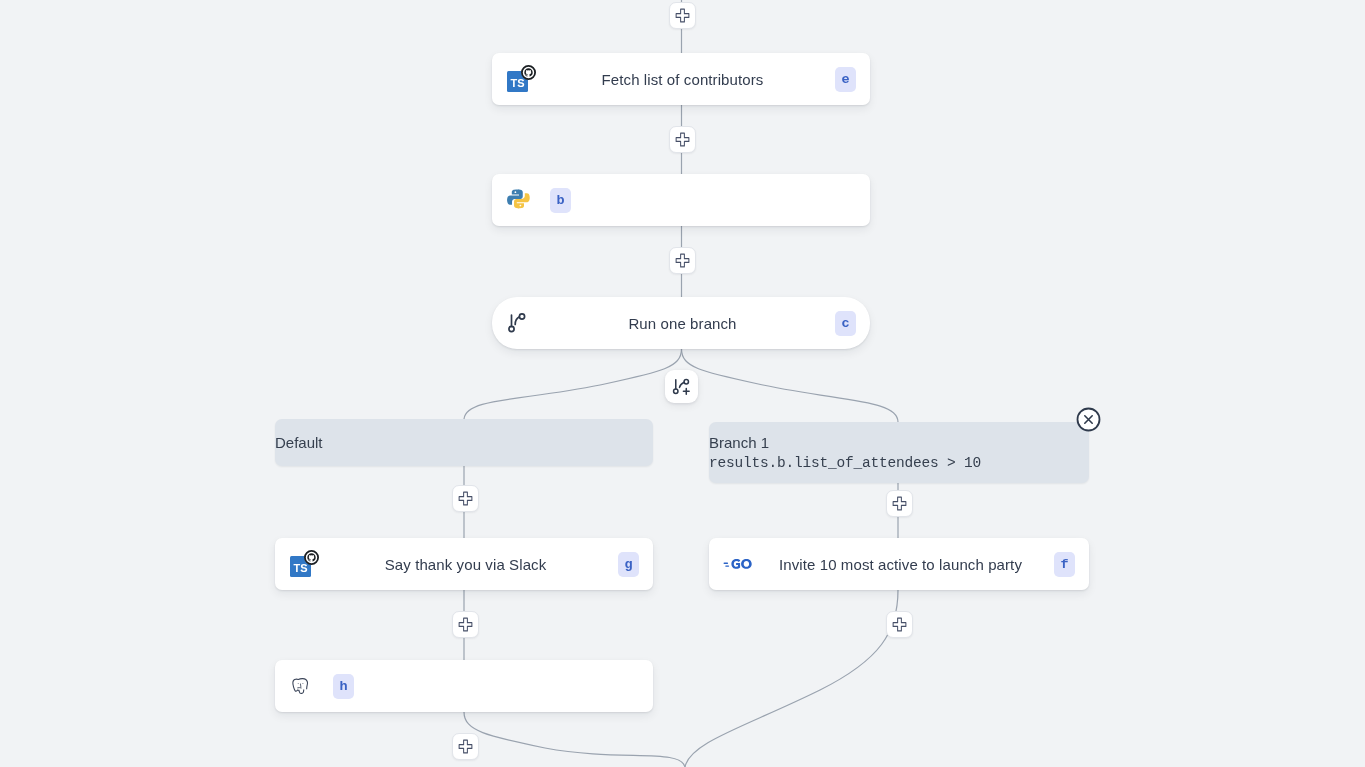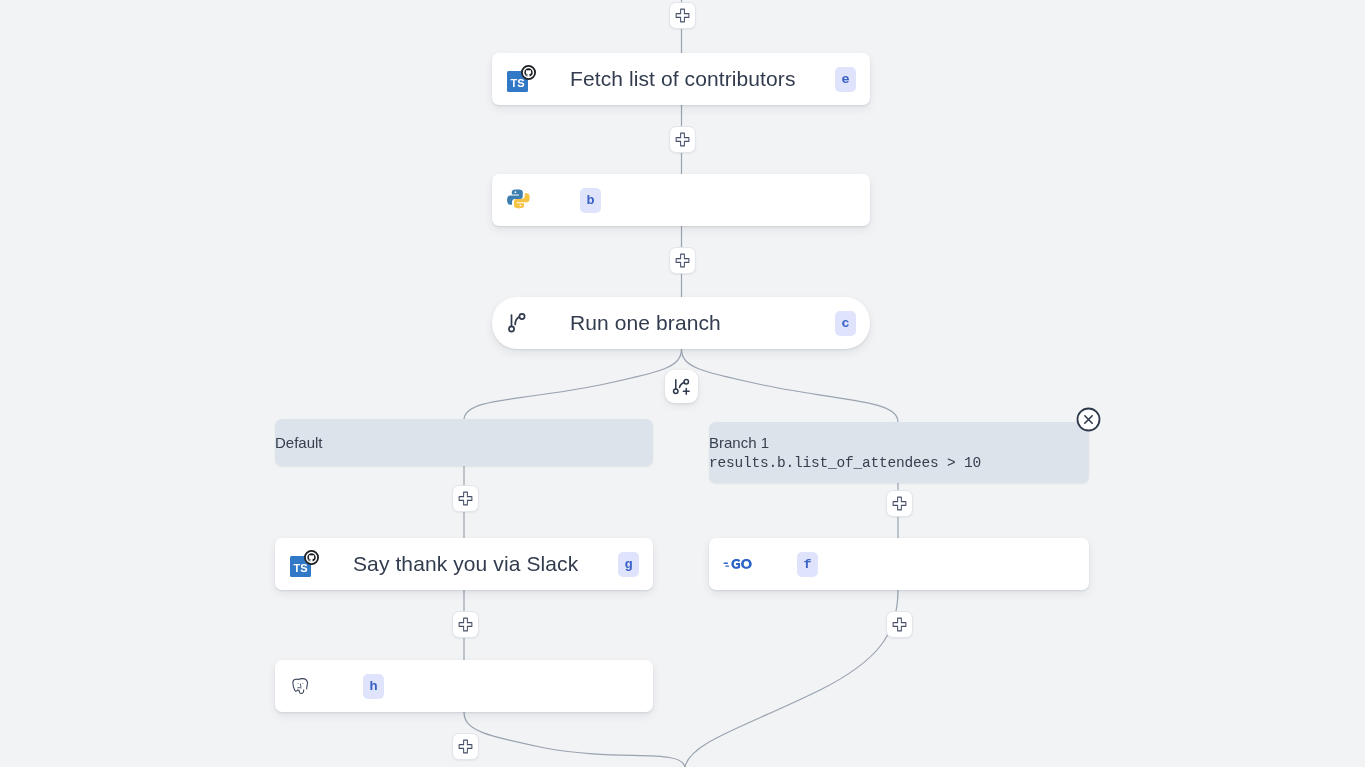--- a/index.html
+++ b/index.html
@@ -31,34 +31,34 @@
   
   .node {
     position: absolute;
     background: #ffffff;
     border-radius: 7px;
     box-shadow: 0 1px 2px rgba(16,24,40,0.10), 0 4px 10px rgba(16,24,40,0.07);
     display: flex;
     align-items: center;
     box-sizing: border-box;
     padding: 0 14px;
-    gap: 30px;
   }
   .node-icon {
     width: 34px;
     height: 30px;
     flex: 0 0 34px;
     display: flex;
     align-items: center;
     justify-content: flex-start;
     position: relative;
   }
   .node-label {
     flex: 1 1 auto;
-    font-size: 21px;
+    text-align: center;
+    font-size: 15px;
     color: #313b४c;
     color: #323c4e;
     letter-spacing: 0.1px;
     white-space: nowrap;
     overflow: hidden;
   }
   .node-badge {
     flex: 0 0 auto;
     width: 21px;
     height: 25px;
@@ -227,20 +227,21 @@
     <span class="node-icon">
       <svg width="30" height="18" viewBox="0 0 30 18">
         <g fill="#2b63c6">
           <rect x="0.5" y="7.6" width="4.6" height="1.5" rx="0.75"></rect>
           <rect x="2.2" y="10.4" width="4.0" height="1.4" rx="0.7"></rect>
           <path d="M13.6 4.0c-3.0 0-5.2 1.9-5.2 4.9 0 3.0 2.1 4.9 5.1 4.9 1.5 0 2.8-.5 3.6-1.3V8.0h-4.0v1.9h1.9v1.4c-.4.3-1 .5-1.6.5-1.6 0-2.6-1.1-2.6-2.9 0-1.8 1.1-2.9 2.7-2.9.9 0 1.7.3 2.3.9l1.5-1.5c-.9-.9-2.2-1.4-3.7-1.4z"></path>
           <path d="M23.4 4.0c-3.0 0-5.3 2.0-5.3 4.9s2.3 4.9 5.3 4.9 5.3-2.0 5.3-4.9-2.3-4.9-5.3-4.9zm0 2.0c1.6 0 2.7 1.2 2.7 2.9s-1.1 2.9-2.7 2.9-2.7-1.2-2.7-2.9 1.1-2.9 2.7-2.9z"></path>
         </g>
       </svg>
     </span>
+    <span class="node-label">Invite 10 most active to launch party</span>
     <span class="node-badge">f</span>
   </div>
 
   <div class="node" style="left:275px; top:660px; width:378px; height:52px;">
     <span class="node-icon">
       <svg width="24" height="24" viewBox="0 0 24 24" fill="none" stroke="#3b4559" stroke-width="1.1">
         <path d="M17.6 15.2c.2-1.6.14-1.85.36-3.1.22-1.3.83-2.6.43-4.1C17.9 6.1 16.2 4.7 13.7 4.6c-1.8-.07-3.3.3-4.3.9-.8-.25-1.7-.42-2.7-.3C5 5.4 4.1 6.5 3.9 8.1c-.2 1.6.2 3.5.7 5.1.4 1.4 1 2.9 1.6 3.6.4.5 1 .75 1.5.2.35-.38.6-.7.78-.9.5.22 1.05.32 1.6.28l.02.03c-.13.16-.1.3-.03.53.1.3.28.65.4 1.0.14.4.2.9.6 1.2.4.3 1.0.35 1.6.25.6-.1 1.2-.4 1.5-.85.3-.45.35-1.0.45-1.55.08-.45.05-1.1.1-1.5"></path>
         <path d="M9.3 9.3c-.05.4.1.7.25.75" stroke-width="0.9"></path>
         <path d="M13.9 9.0c.05.4-.06.72-.2.78" stroke-width="0.9"></path>
         <path d="M11.5 9.6c-.1 1.1.15 1.7.25 2.3.1.6.05 1.1-.1 1.35" stroke-width="0.9"></path>

